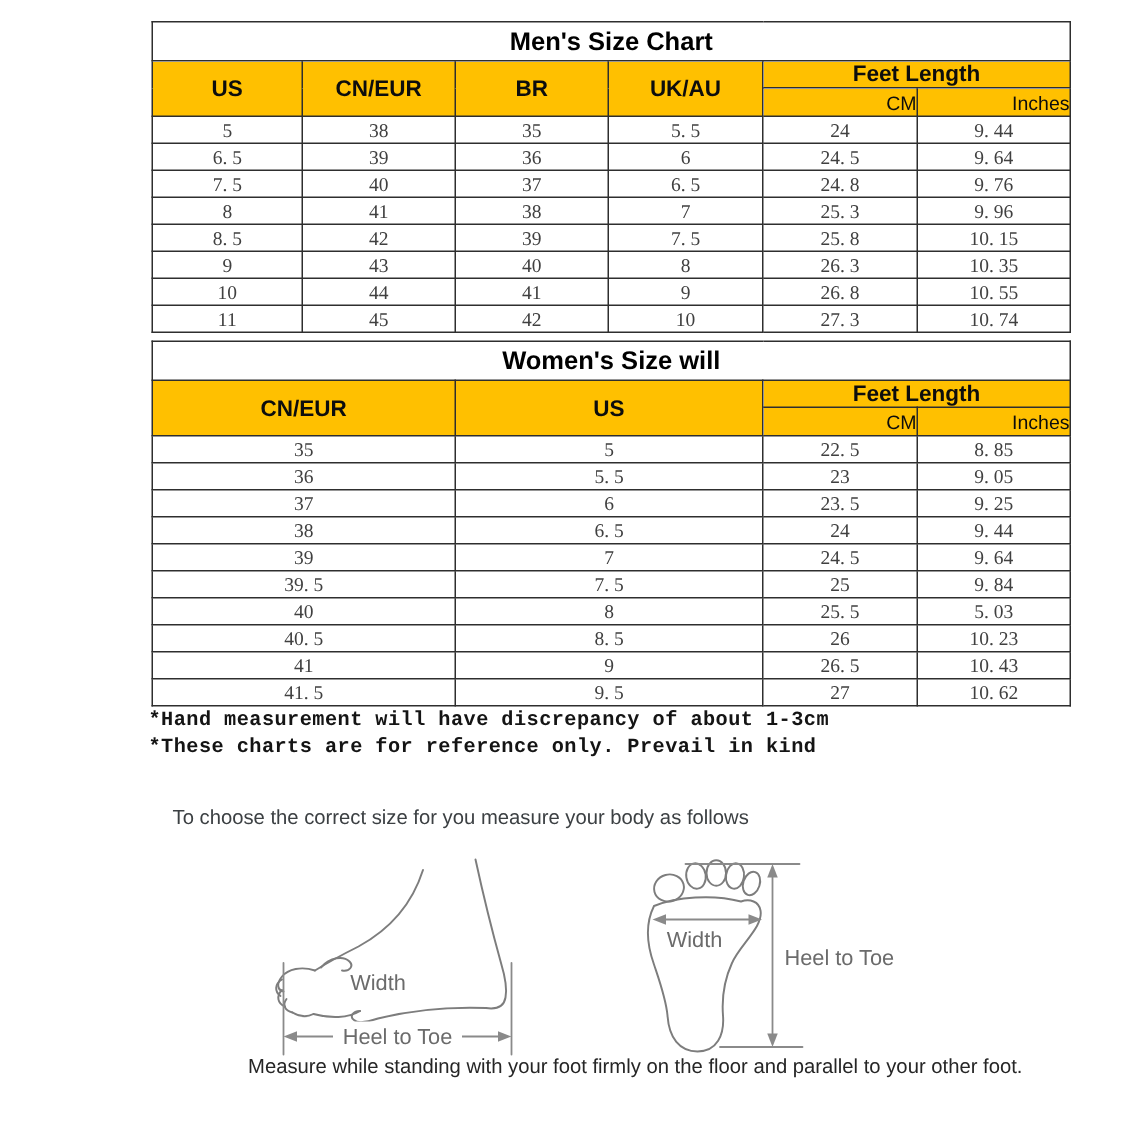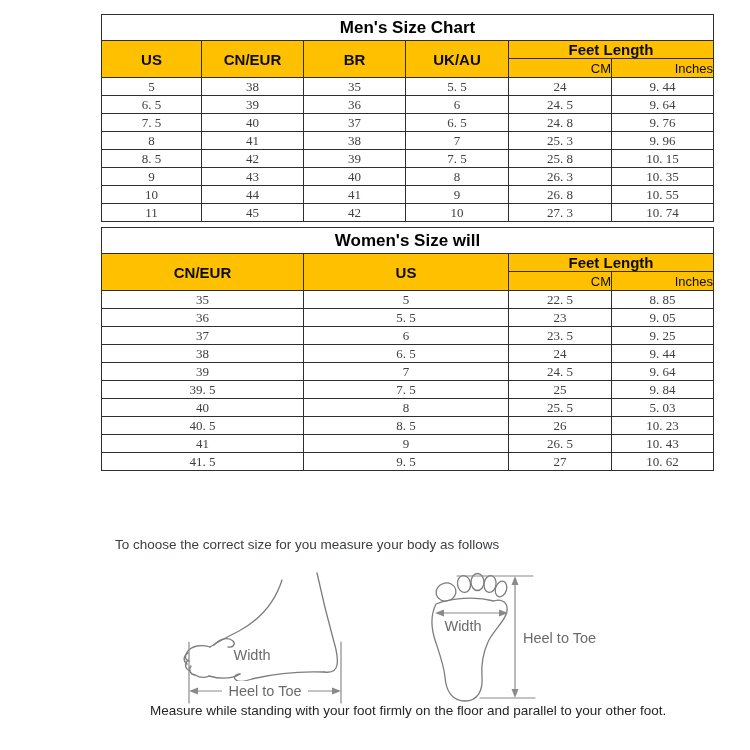--- a/index.html
+++ b/index.html
@@ -99,23 +99,24 @@
   .diagram polygon { fill: #8a8a8a; stroke: none; }
   .diagram text {
     font: 14.5px "Liberation Sans", sans-serif;
     fill: #6b6b6b;
     stroke: none;
   }
   .diagram rect.label-bg { fill: #ffffff; stroke: none; }
 
   .caption {
     position: absolute;
-    left: 122px;
+    left: 108px;
     top: 703px;
     width: 575px;
+    text-align: center;
     font: 13.5px "Liberation Sans", sans-serif;
     color: #262626;
   }
 </style>
 </head>
 <body>
 
 <div class="page">
 
   <table class="size-table mens-table">
@@ -289,20 +290,24 @@
         </tr>
         <tr>
           <td>41. 5</td>
           <td>9. 5</td>
           <td>27</td>
           <td>10. 62</td>
         </tr>
       </tbody>
   </table>
 
+  <div class="notes">
+    <div>*Hand measurement will have discrepancy of about 1-3cm</div>
+    <div>*These charts are for reference only. Prevail in kind</div>
+  </div>
 
   <div class="htm-subtitle">To choose the correct size for you measure your body as follows</div>
 
   <svg class="diagram diagram-side" width="180" height="140" viewBox="0 0 180 140">
 
     <path d="M106,12 C99,34 85,51 63,63 C51,69 42,74 34,79"></path>
 
     <path d="M141,5 C146,28 153,56 158,74 C161,84 162,92 161,97 C160,103 155,105 148,104"></path>
 
     <path d="M148,104 C120,103 96,106 76,111 C70,113 63,115 60,112 C57,110 59,106 64,106"></path>

